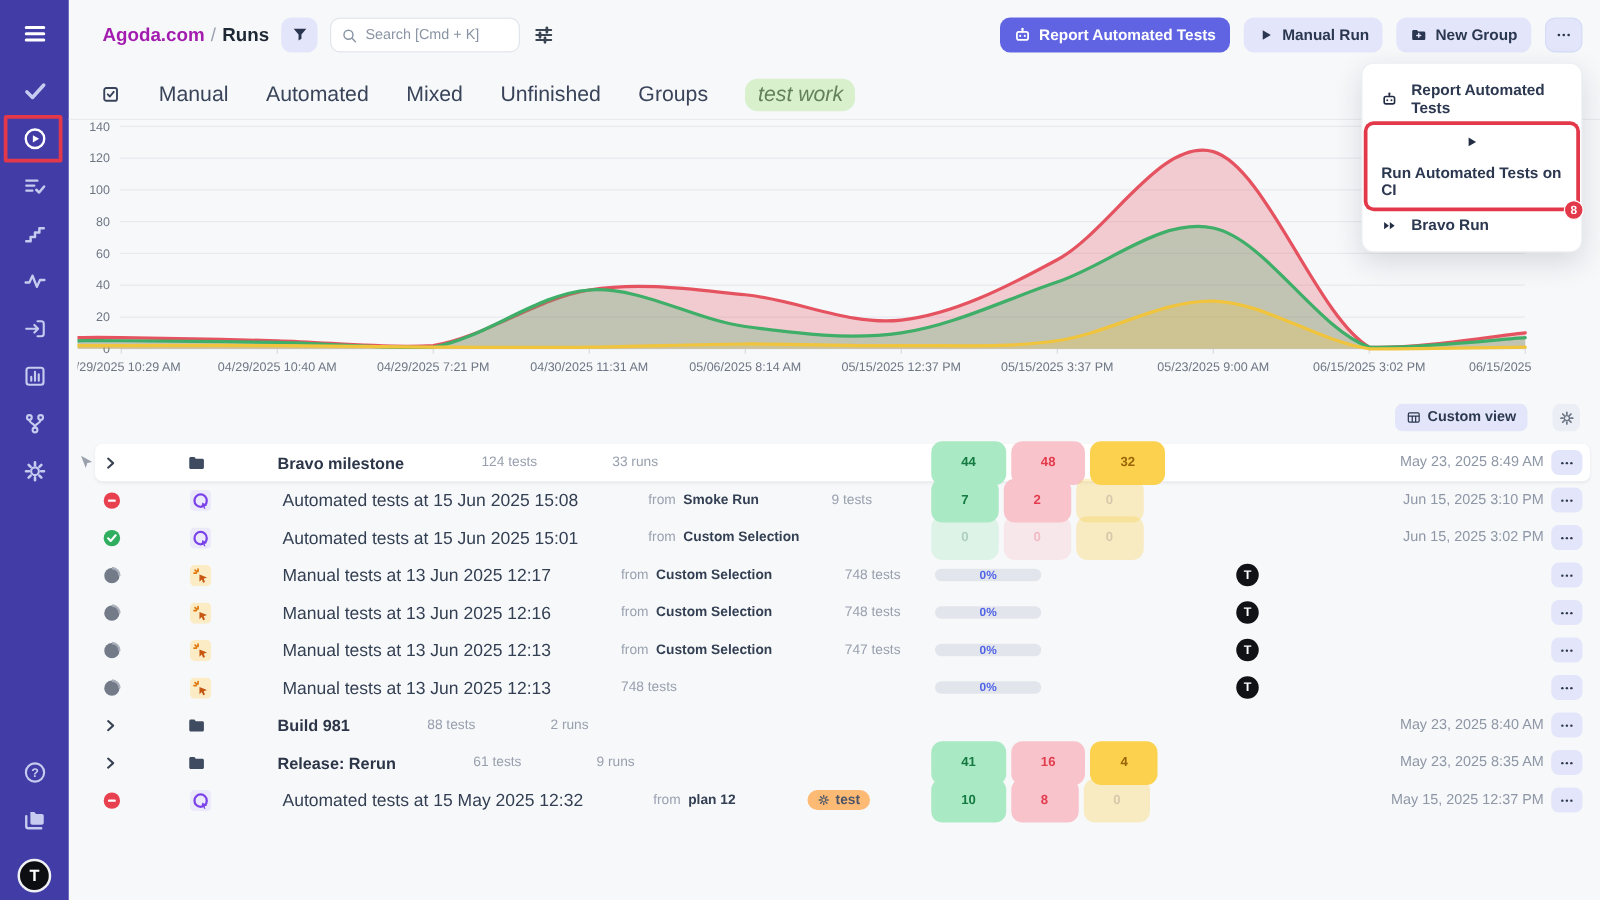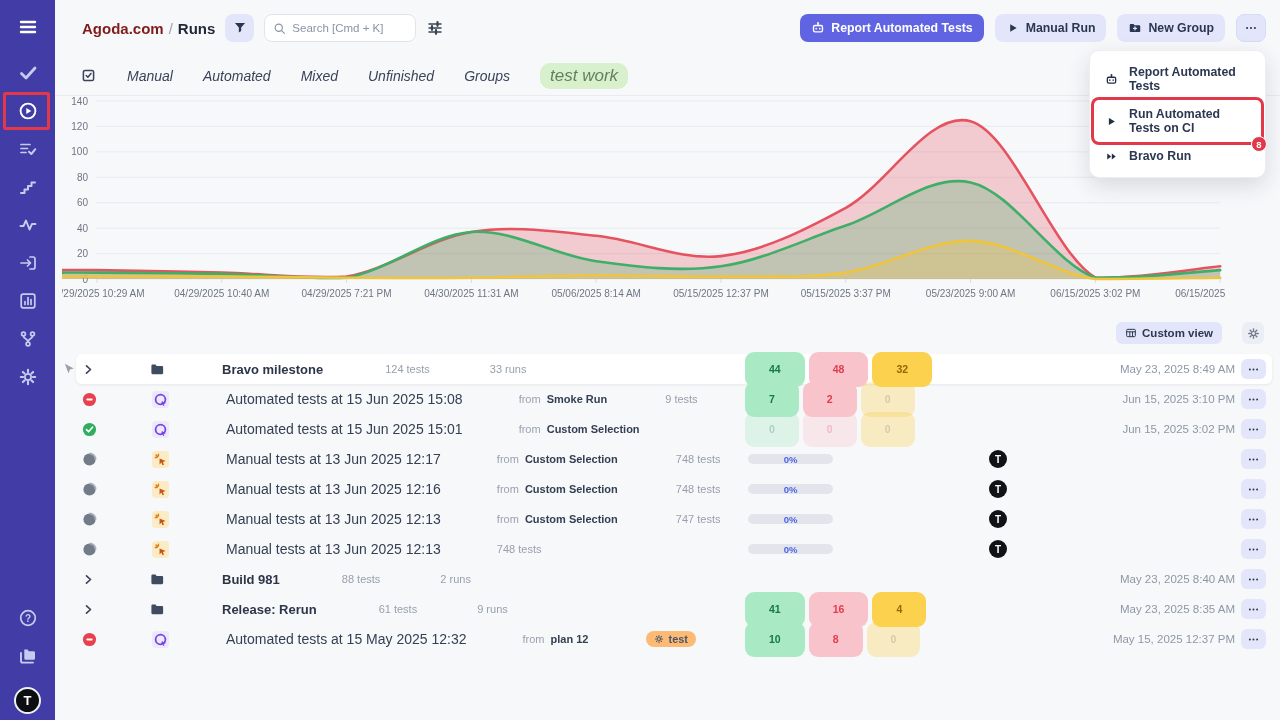--- a/index.html
+++ b/index.html
@@ -18,48 +18,48 @@
   .sb-bottom { padding-bottom:8px; }
   .sb-logo { width:27px; height:27px; border-radius:50%; background:#0d0e12; border:2px solid #eef0f4; color:#fff; font-weight:bold; font-size:13px; display:flex; align-items:center; justify-content:center; margin:4px auto 6px; }
   .icon { display:inline-flex; }
   .icon svg { width:100%; height:100%; display:block; }
 
   
   .main { flex:1; position:relative; }
 
   .topbar { height:56px; display:flex; align-items:center; padding:0 14px 0 27px; gap:10px; }
   .crumb { font-size:15px; font-weight:bold; white-space:nowrap; }
-  .crumb .proj { color:#7f1d1d;margin-top:48px; }
+  .crumb .proj { color:#a21caf;margin-top:48px; }
   .crumb .sep { color:#9aa2ae; font-weight:normal; padding:0 5px; }
   .crumb .page { color:#1e2734; }
   .iconbtn { width:29px; height:28px; border:none; border-radius:8px; background:#e3e6fa; display:flex; align-items:center; justify-content:center; color:#2b3750; cursor:pointer; }
   .iconbtn .icon { width:16px; height:16px; }
   .search { width:152px; height:28px; background:#fff; border:1px solid #e2e5ec; border-radius:8px; display:flex; align-items:center; padding:0 8px; gap:6px; color:#8a94a4; }
   .search .icon { width:13px; height:13px; flex-shrink:0; }
   .search input { border:none; outline:none; width:100%; font-size:11.5px; color:#3a4452; background:transparent; font-family:inherit; }
   .search input::placeholder { color:#8a94a4; }
   .tune { width:18px; height:18px; color:#3a4452; cursor:pointer; }
   .top-actions { margin-left:auto; display:flex; align-items:center; gap:11px; }
   .btn { height:28px; border:none; border-radius:8px; font-family:inherit; font-size:12.3px; font-weight:bold; display:flex; align-items:center; gap:6px; padding:0 11px; cursor:pointer; white-space:nowrap; }
   .btn .icon { width:14px; height:14px; }
   .btn.primary { background:#6064e3; color:#ffffff; }
   .btn.soft { background:#e3e6fa; color:#2b3750; }
   .btn.more { width:30px; padding:0; justify-content:center; border:1px solid #d6dbf7; }
 
   
   .menu { position:absolute; top:50px; right:14px; width:177px; background:#fff; border-radius:10px; border:1px solid #eceef2; box-shadow:0 8px 22px rgba(25,32,56,.14); padding:7px 4px; z-index:40; }
   .menu-item { position:relative; display:flex; align-items:center; gap:11px; padding:7px 11px; font-size:12.3px; font-weight:bold; color:#2c3850; border-radius:5px; cursor:pointer; }
   .menu-item .icon { width:13px; height:13px; color:#232e45; flex-shrink:0; }
-  .menu-item.annotated { box-shadow:0 0 0 3px #e2384a; }
+  .menu-item.annotated { box-shadow:0 0 0 3px #e2384a;flex-direction:column; }
   .menu-badge { position:absolute; right:-6px; bottom:-10px; width:16px; height:16px; border-radius:50%; background:#e2384a; border:1.5px solid #fff; color:#fff; font-size:9.5px; font-weight:bold; display:flex; align-items:center; justify-content:center; z-index:5; }
 
   
   .tabs { height:40px; display:flex; align-items:center; gap:30px; padding:0 14px 0 25px; border-bottom:1px solid #e9ebef; }
   .tabs .icon { width:17px; height:17px; color:#39445a; cursor:pointer; }
-  .tab { font-size:14px; color:#39445a; cursor:pointer; white-space:nowrap;font-style:italic; }
+  .tab { font-size:17px; color:#39445a; cursor:pointer; white-space:nowrap; }
   .filter-badge { background:#d9f0cd; color:#63805d; font-size:17px; padding:3px 10px; border-radius:10px; cursor:pointer;font-style:italic; }
 
   
   .legend { display:flex; align-items:center; gap:15px; padding:9px 0 2px 28px; }
   .legend-item { display:flex; align-items:center; gap:5px; font-size:11px; color:#5b6776; cursor:pointer; }
   .legend-dot { width:10px; height:10px; border-radius:50%; }
   .chart-wrap { margin-left:7px; }
 
   
   .viewbar { display:flex; justify-content:flex-end; align-items:center; gap:20px; padding:12px 16px 0 0; }

